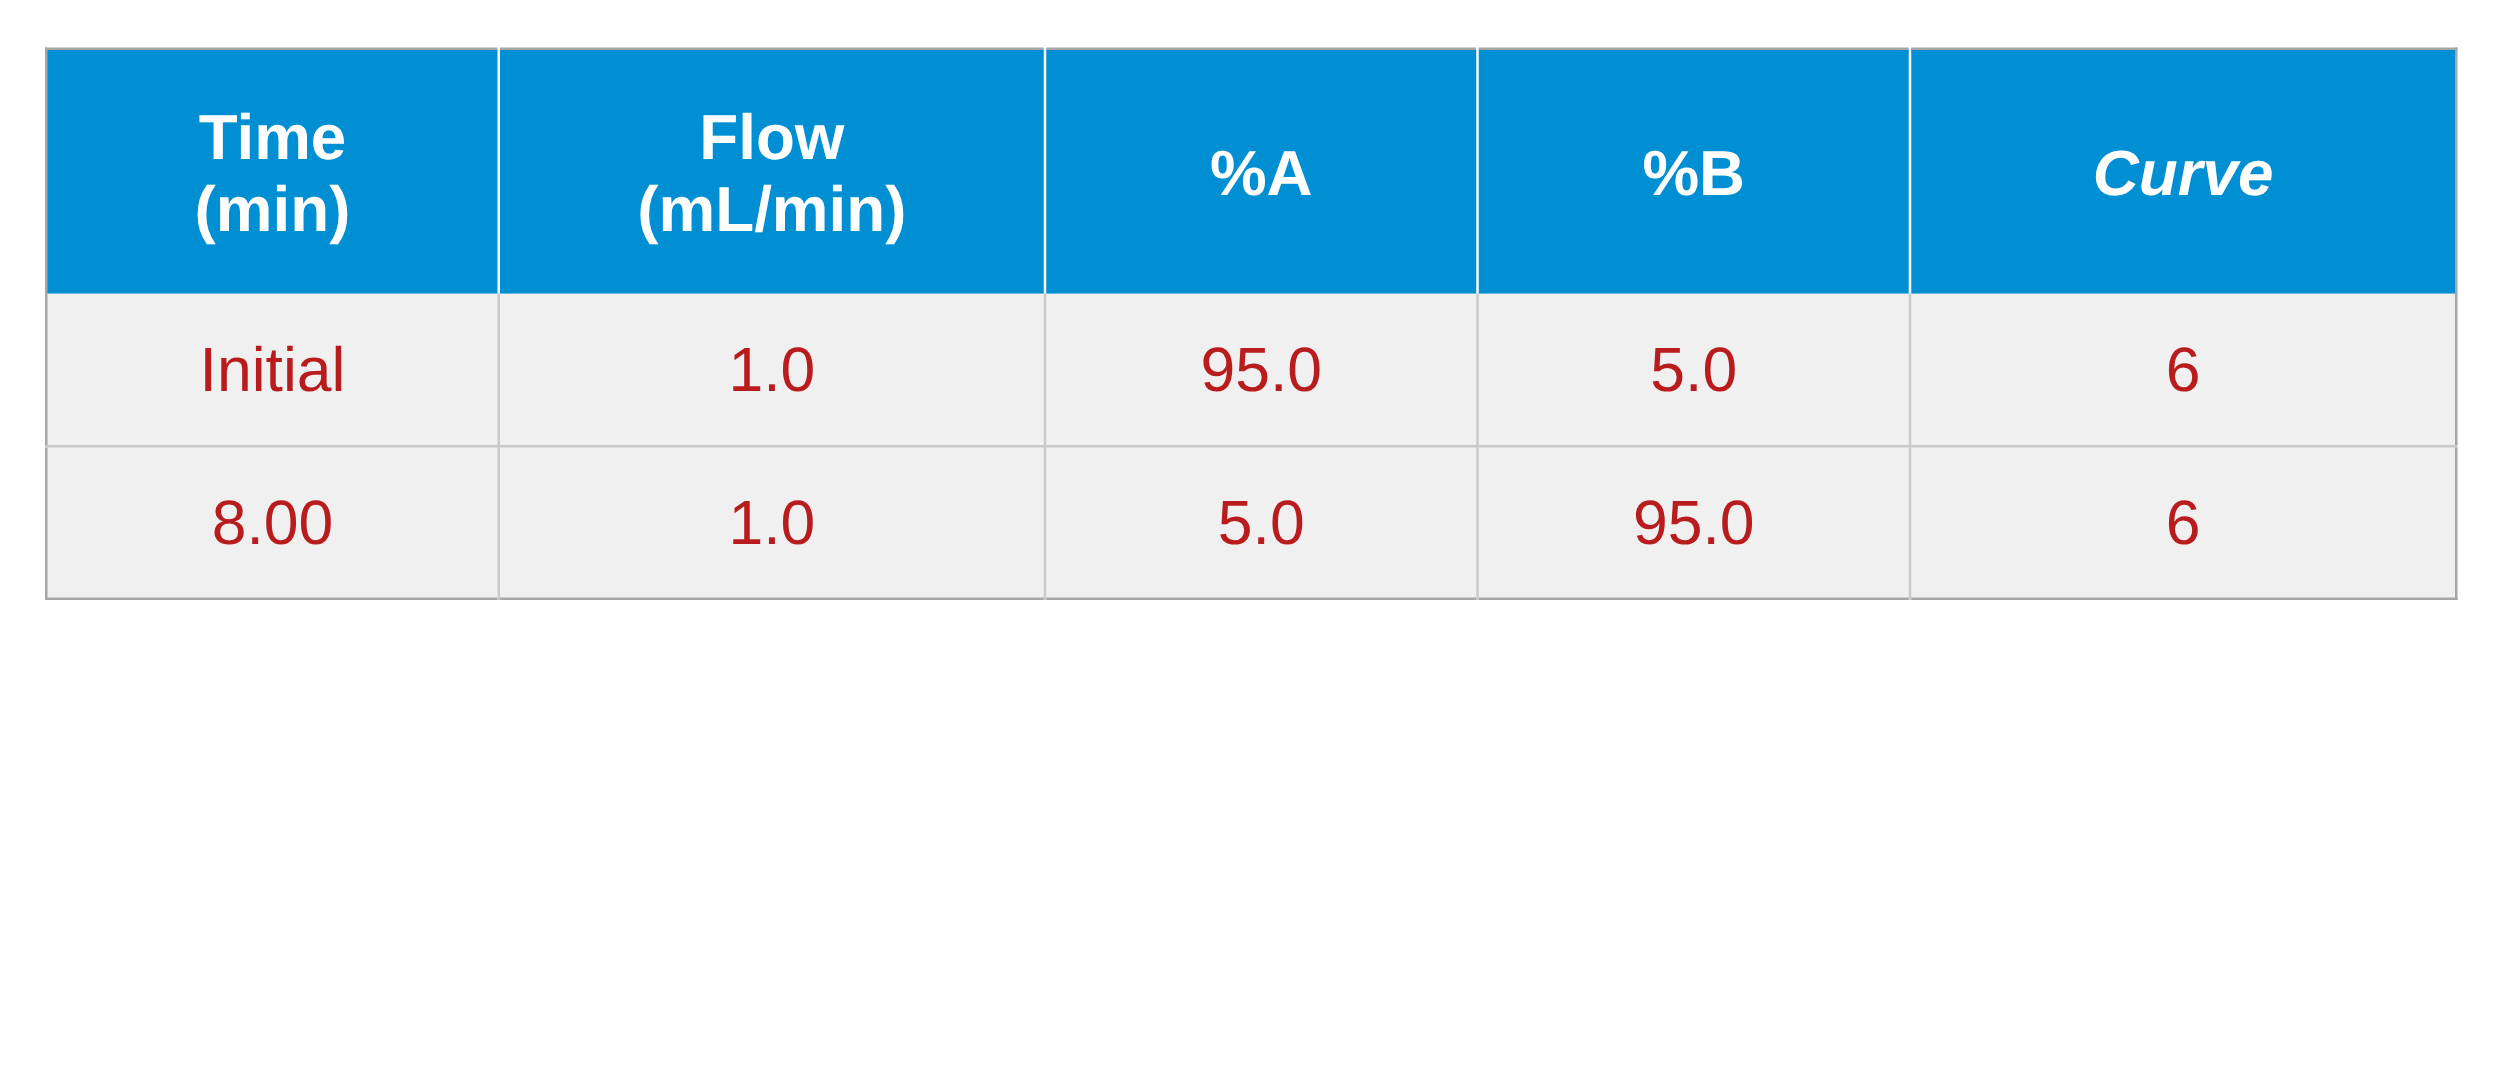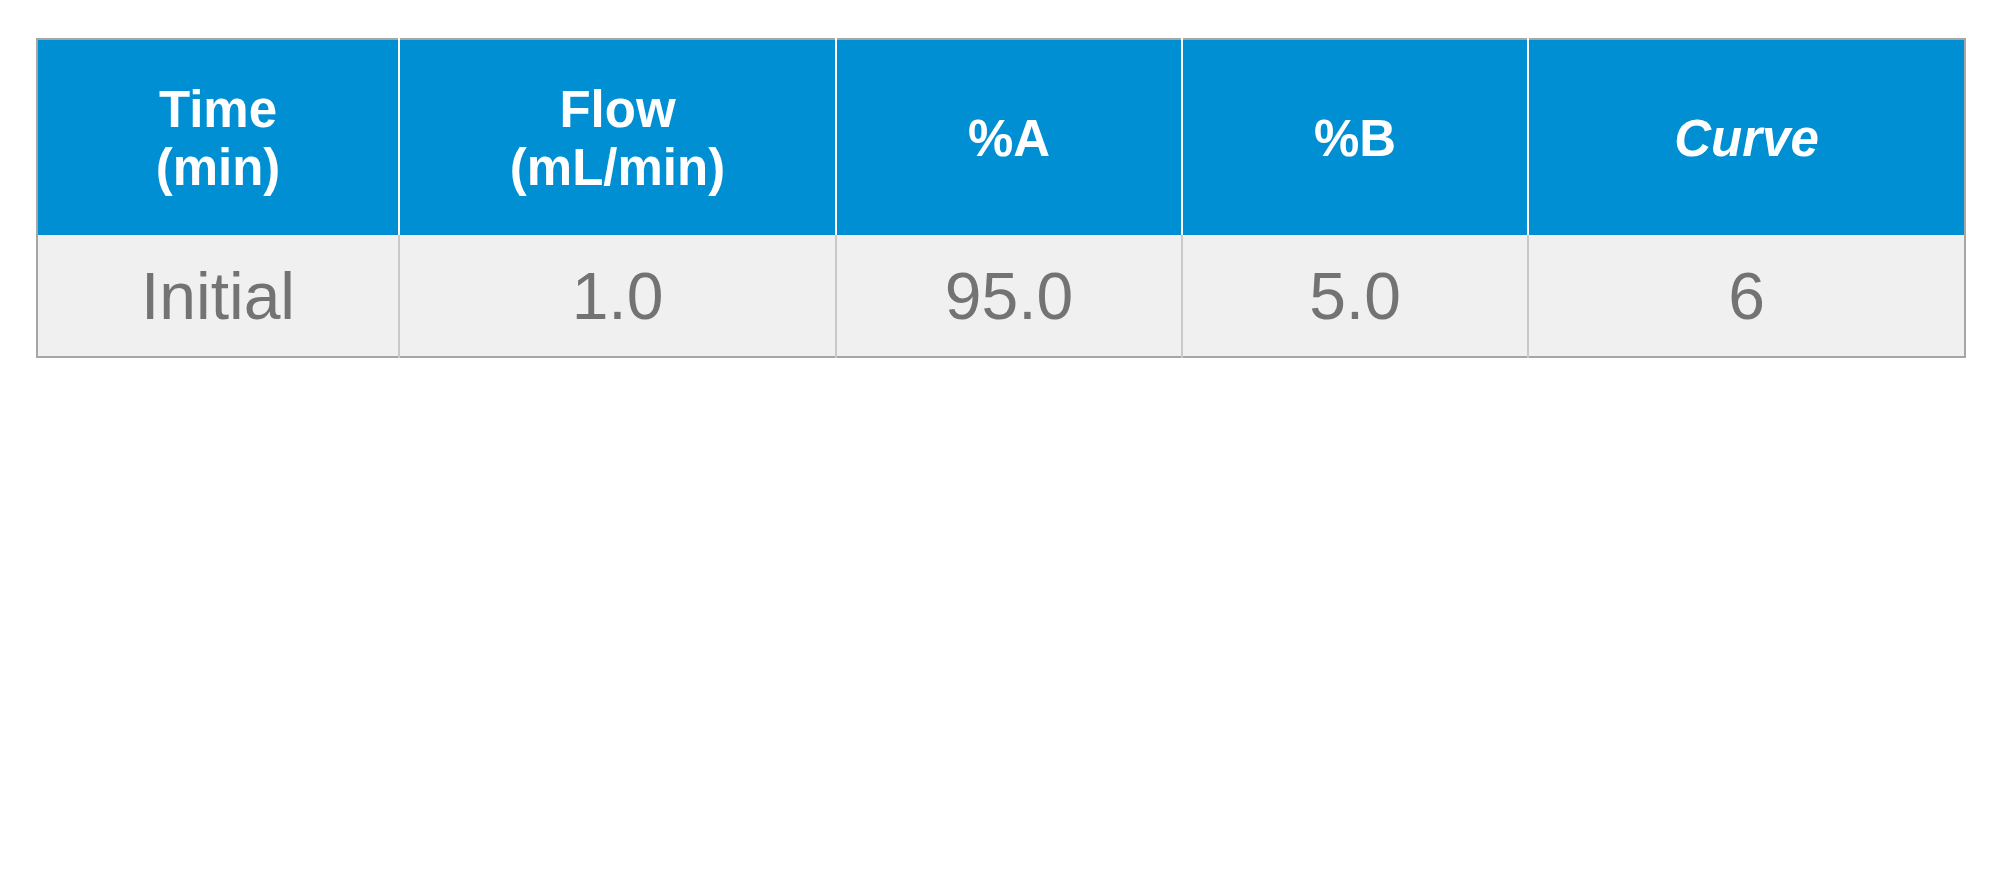--- a/index.html
+++ b/index.html
@@ -52,22 +52,22 @@
     border-bottom: none;
     height: 196px;
     box-sizing: border-box;
     margin-left: 26px;
   }
   thead th:last-child { border-right: none; font-style: italic; }
 
   thead th .hdr-line { display: block; }
 
   tbody td {
-    font-size: 66px;
-    color: #737373;
+    font-size: 50px;
+    color: #b91c1c;
     text-align: center;
     vertical-align: middle;
     height: 122px;
     padding: 0 24px;
     border-right: 2px solid #c9c9c9;
     border-bottom: 2px solid #c9c9c9;
     box-sizing: border-box;
     background: #ffffff;
   }
   tbody td:last-child { border-right: none; }
@@ -110,16 +110,23 @@
         </tr>
       </thead>
       <tbody>
         <tr class="shaded">
           <td>Initial</td>
           <td>1.0</td>
           <td>95.0</td>
           <td>5.0</td>
           <td>6</td>
         </tr>
+        <tr class="shaded">
+          <td>8.00</td>
+          <td>1.0</td>
+          <td>5.0</td>
+          <td>95.0</td>
+          <td>6</td>
+        </tr>
       </tbody>
     </table>
   </div>
 </div>
 
 </body></html>

